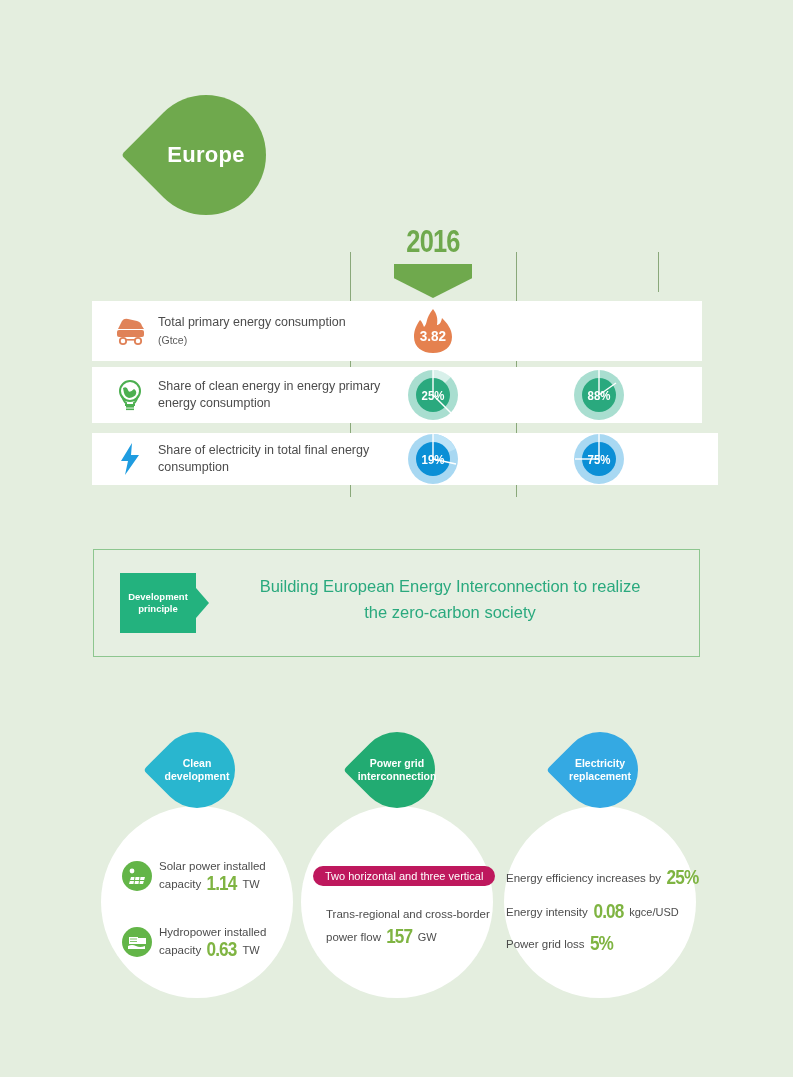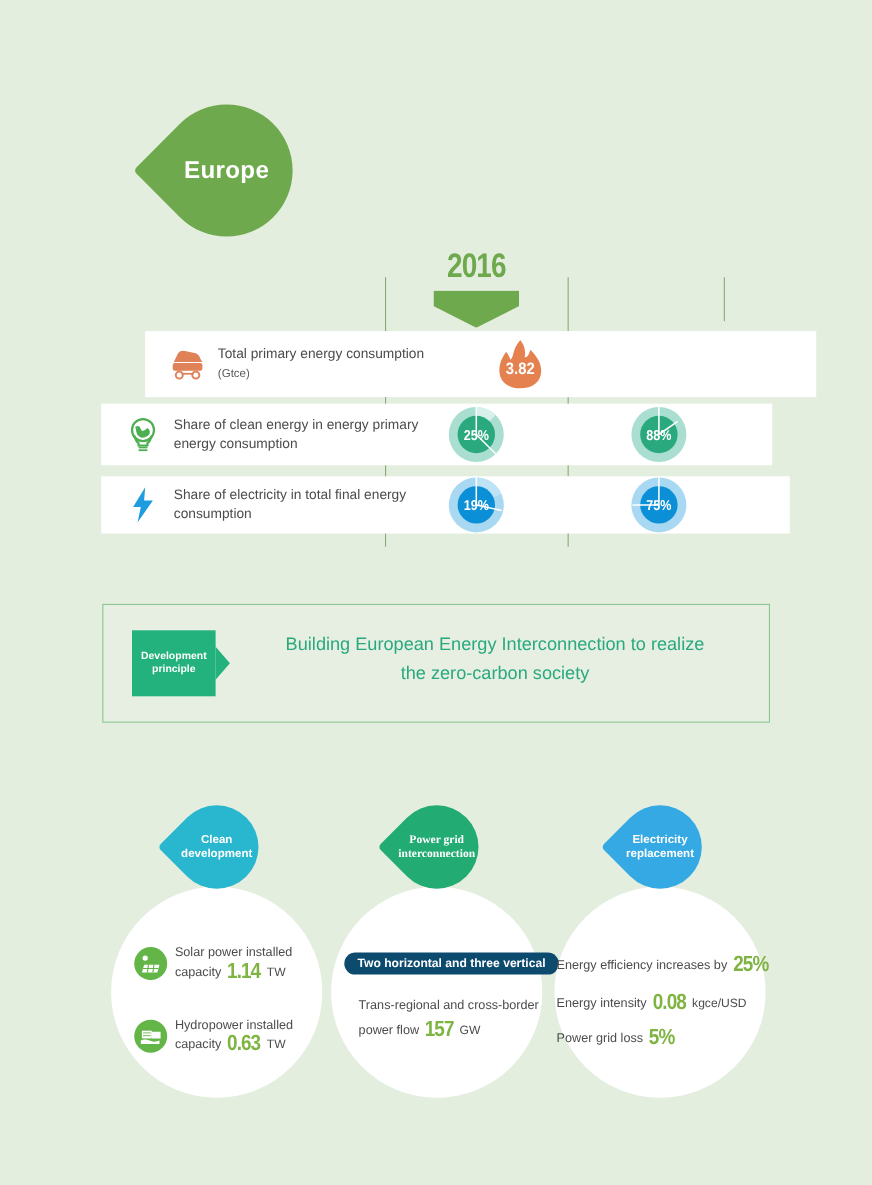--- a/index.html
+++ b/index.html
@@ -131,22 +131,22 @@
   }
   .itext{margin-left:7px;font-size:11.5px;line-height:17px;color:#4c4c4c;width:auto;}
   .big{
     font-size:20px;font-weight:bold;color:#7fb442;
     font-family:"Liberation Sans Narrow","Liberation Sans",sans-serif;
     transform:scaleX(.86);display:inline-block;vertical-align:-2px;letter-spacing:-1px;
   }
   .unit{font-size:11px;color:#4c4c4c;}
 
   .pill{
-    position:absolute;background:#0c4a6e;color:#ffffff;border-radius:11px;
-    font-size:11px;font-weight:bold;padding:4px 12px;white-space:nowrap;
+    position:absolute;background:#be185d;color:#ffffff;border-radius:11px;
+    font-size:11px;font-weight:normal;padding:4px 12px;white-space:nowrap;
   }
   .midtext{position:absolute;font-size:11.5px;line-height:22px;color:#4c4c4c;}
   .erow{position:absolute;font-size:11.5px;color:#4c4c4c;white-space:nowrap;}
 </style>
 </head>
 <body>
 
 <div class="stage">
 
   <div class="region-pin"></div>
@@ -154,21 +154,21 @@
 
   <div class="year-head" style="left:350px;top:224px;width:166px;">
     <div class="year-text">2016</div>
     <div class="year-arrow"></div>
   </div>
 
   <div class="col-rule" style="left:350px;top:252px;height:245px;"></div>
   <div class="col-rule" style="left:516px;top:252px;height:245px;"></div>
   <div class="col-rule" style="left:658px;top:252px;height:40px;"></div>
 
-  <div class="trow" style="top:301px;margin-left:40px;">
+  <div class="trow" style="top:301px;">
     <div class="ticon">
       <svg width="34" height="30" viewBox="0 0 34 30">
         <path d="M5 13 L9 5 Q11 2 15 3 L24 5 Q28 6 29 10 L31 13 Z" fill="#e08258"></path>
         <rect x="4" y="14" width="27" height="7" rx="2" fill="#e08258"></rect>
         <circle cx="10" cy="25" r="3.2" fill="none" stroke="#e08258" stroke-width="1.8"></circle>
         <circle cx="25" cy="25" r="3.2" fill="none" stroke="#e08258" stroke-width="1.8"></circle>
         <rect x="12" y="23" width="11" height="1.6" fill="#e08258"></rect>
       </svg>
     </div>
     <div class="tlabel">
@@ -307,21 +307,21 @@
     </div>
     <div class="itext">
       <span>Hydropower installed</span><br>
       <span>capacity</span>
       <span class="big">0.63</span>
       <span class="unit">TW</span>
     </div>
   </div>
 
   <div class="bigcircle" style="left:301px;top:806px;"></div>
-  <div class="pin" style="left:359px;top:732px;font-family:Liberation Serif, serif;">
+  <div class="pin" style="left:359px;top:732px;">
     <div class="pin-body" style="background:#22ab72;"></div>
     <div class="pin-label">
       <span>Power grid</span>
       <span>interconnection</span>
     </div>
   </div>
   <div class="pill" style="left:313px;top:866px;">Two horizontal and three vertical</div>
   <div class="midtext" style="left:326px;top:903px;width:180px;">
     <div>Trans-regional and cross-border</div>
     <div>

